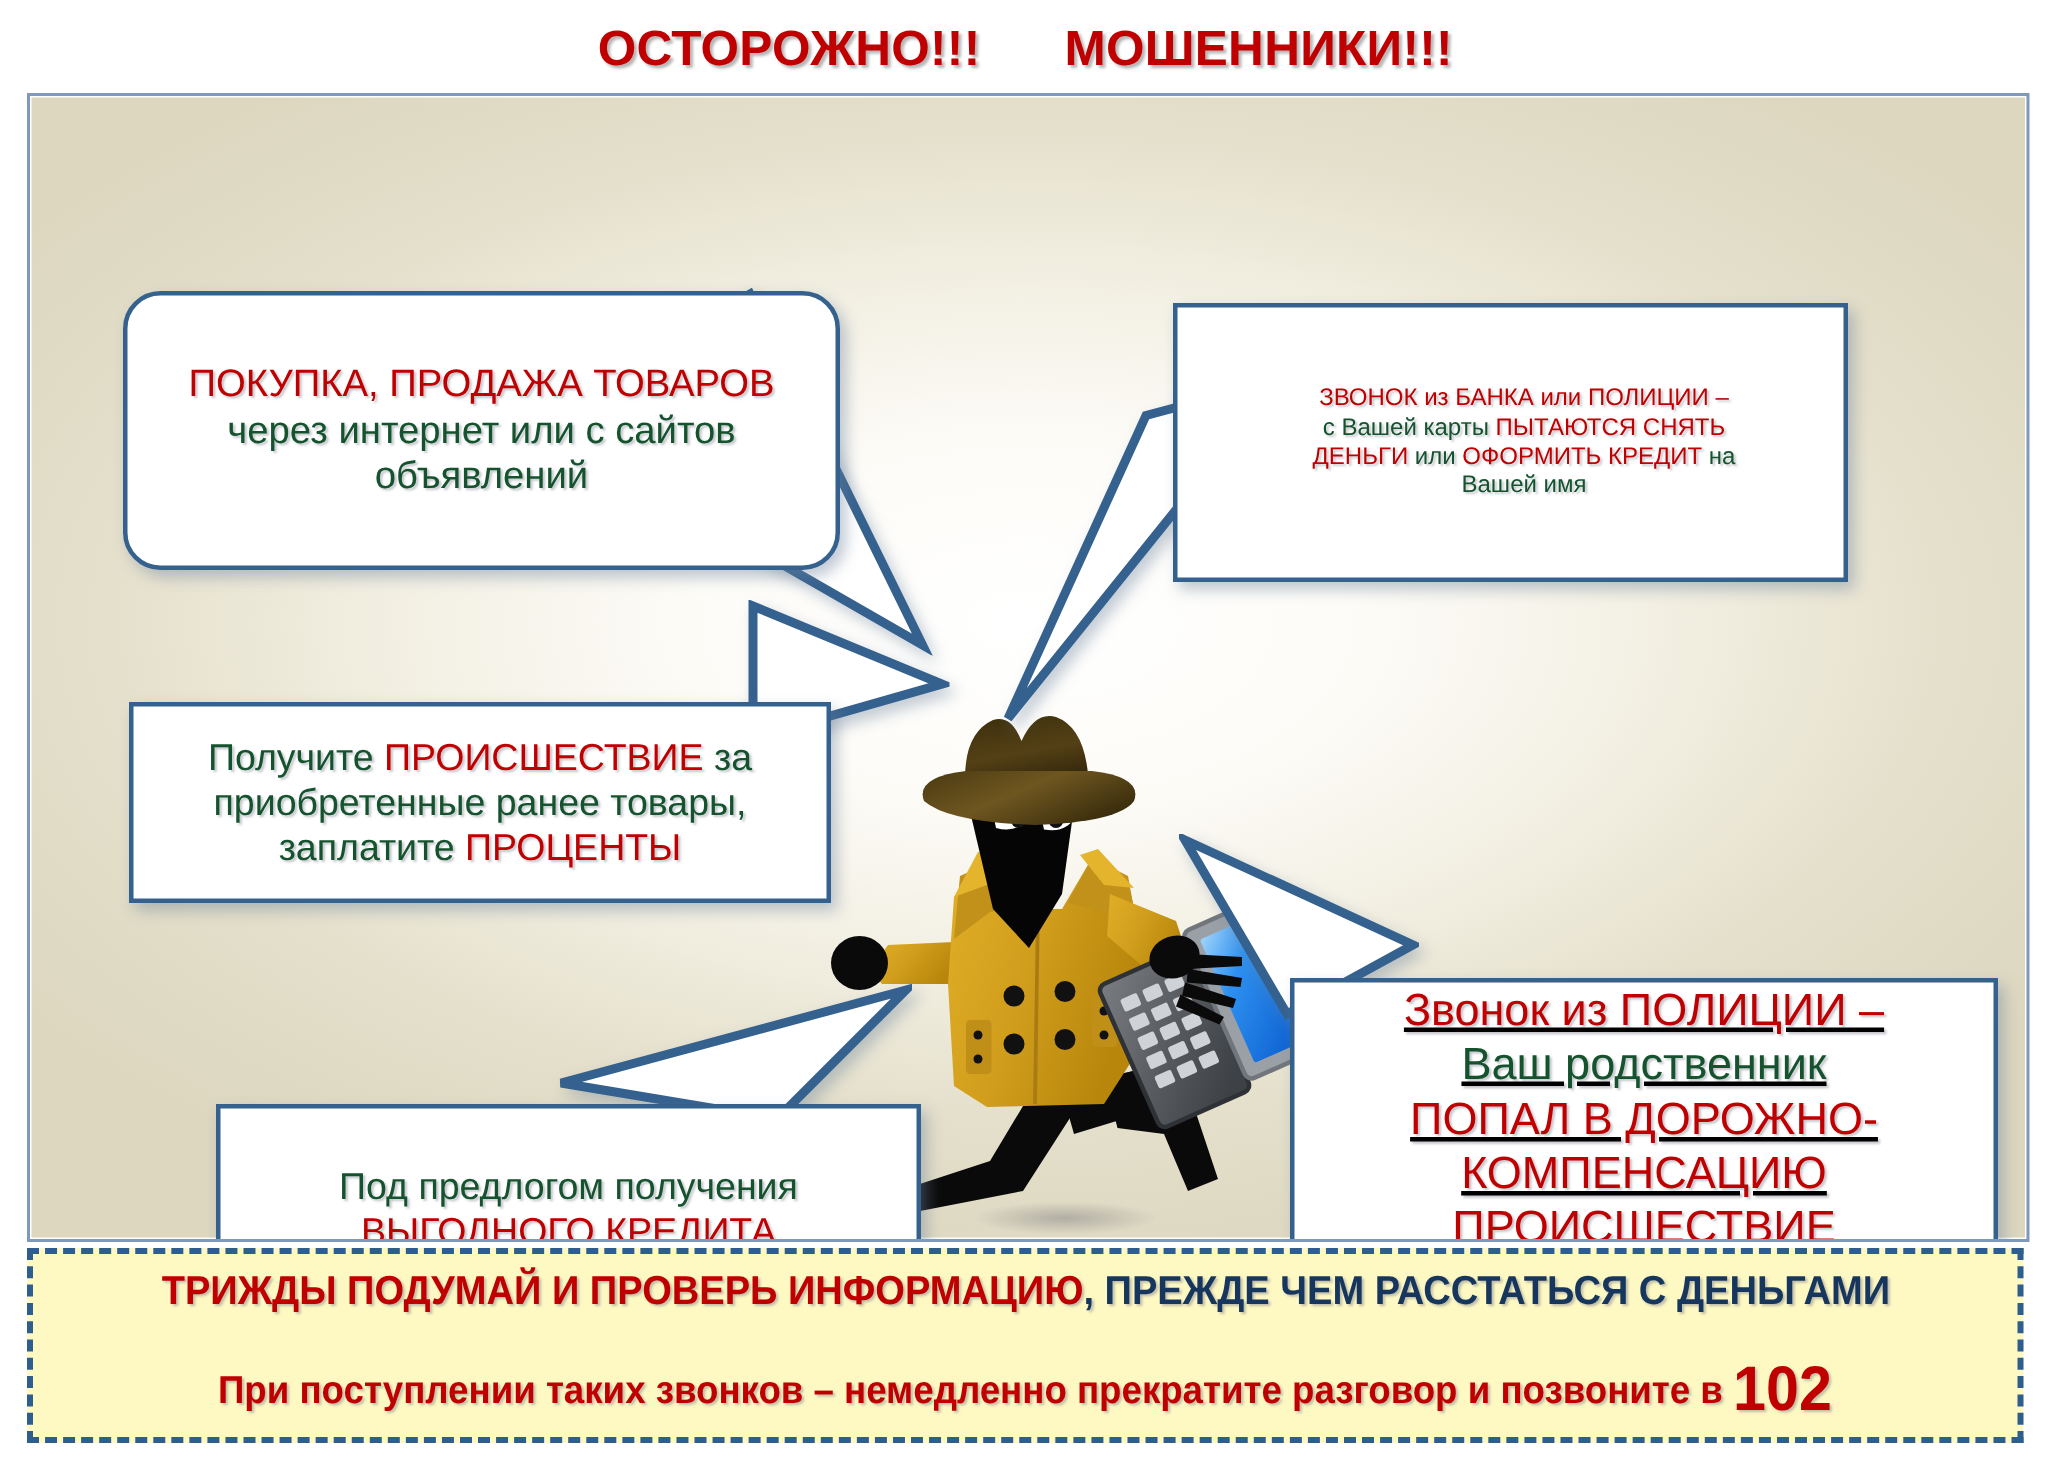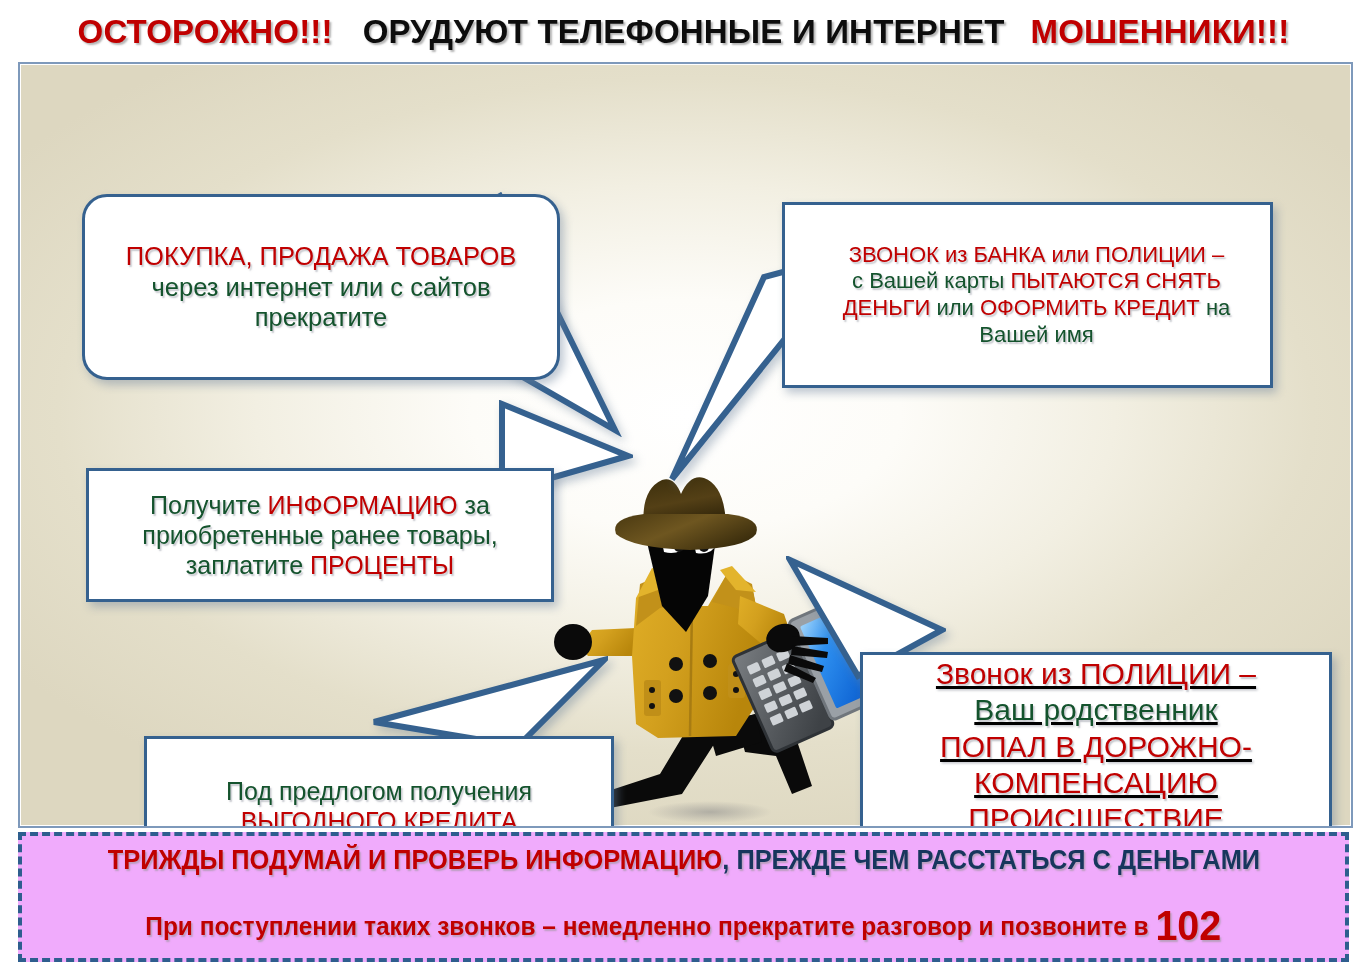--- a/index.html
+++ b/index.html
@@ -54,32 +54,32 @@
   .bubble .b{color:#14532d;}
 
   
   .tail{position:absolute;z-index:5;
         filter:drop-shadow(4px 5px 5px rgba(110,130,155,.42));}
   .tail polygon{fill:#ffffff;stroke:#35618f;stroke-width:6;stroke-linejoin:miter;}
 
   
   #b1{left:62px;  top:130px; width:478px; height:186px; font-size:25.5px;border-radius:25px;}
   #b1 .ln:first-child{font-size:25.5px;}
-  #b2{left:762px; top:138px; width:491px; height:186px; font-size:22px;padding-left:18px;}
+  #b2{left:762px; top:138px; width:450px; height:186px; font-size:16px;padding-left:18px;}
   #b3{left:66px;  top:404px; width:468px; height:134px; font-size:25px;}
   #b4{left:82px;  top:672px; width:470px; height:140px; font-size:25px;margin-left:42px;}
   #b5{left:840px; top:588px; width:472px; height:226px; font-size:30px;text-decoration:underline;}
 
   
   .man{position:absolute;left:520px;top:392px;width:350px;height:380px;z-index:4;}
 
   
   .banner{
     position:absolute;left:18px;top:832px;width:1331px;height:130px;
-    border:4px dashed #2E5E8E;background:#f0abfc;box-sizing:border-box;
+    border:4px dashed #2E5E8E;background:#fef9c3;box-sizing:border-box;
     display:flex;flex-direction:column;align-items:center;justify-content:center;
   }
   .banner .bl{
     white-space:nowrap;font-weight:bold;
     transform:scaleX(.94);
     text-shadow:1.6px 1.6px 1.8px rgba(150,150,150,.6);
   }
   .banner .bl1{font-size:27px;margin-bottom:26px;}
   .banner .bl2{font-size:26px;}
   .banner .rr{color:#C00000;}
@@ -87,21 +87,20 @@
   .banner .big102{font-size:42px;color:#C00000;vertical-align:-5px;}
 </style>
 </head>
 <body>
 
 <div class="poster">
 
   <div class="title-bar">
     <span class="t-red">ОСТОРОЖНО!!!</span>
     <span class="gap-a"></span>
-    <span class="t-black">ОРУДУЮТ ТЕЛЕФОННЫЕ И ИНТЕРНЕТ</span>
     <span class="gap-b"></span>
     <span class="t-red">МОШЕННИКИ!!!</span>
   </div>
 
   <div class="panel">
 
     <svg class="tail" style="left:330px;top:128px;width:290px;height:245px;" viewBox="0 0 290 245">
       <polygon points="4,88 150,4 265,238"></polygon>
     </svg>
 
@@ -229,32 +228,32 @@
           <path d="M252 190 L288 196 L287 202 L251 199 Z"></path>
           <path d="M250 199 L284 210 L282 216 L248 208 Z"></path>
           <path d="M247 207 L276 222 L273 227 L244 215 Z"></path>
         </g>
       </svg>
     </div>
 
     <div class="bubble" id="b1">
       <span class="ln"><span class="r">ПОКУПКА, ПРОДАЖА ТОВАРОВ</span></span>
       <span class="ln"><span class="b">через интернет или с сайтов</span></span>
-      <span class="ln"><span class="b">прекратите</span></span>
+      <span class="ln"><span class="b">объявлений</span></span>
     </div>
 
     <div class="bubble" id="b2">
       <span class="ln"><span class="r">ЗВОНОК из БАНКА или ПОЛИЦИИ –</span></span>
       <span class="ln"><span class="b">с Вашей карты </span><span class="r">ПЫТАЮТСЯ СНЯТЬ</span></span>
       <span class="ln"><span class="r">ДЕНЬГИ </span><span class="b">или </span><span class="r">ОФОРМИТЬ КРЕДИТ </span><span class="b">на</span></span>
       <span class="ln"><span class="b">Вашей имя</span></span>
     </div>
 
     <div class="bubble" id="b3">
-      <span class="ln"><span class="b">Получите </span><span class="r">ИНФОРМАЦИЮ </span><span class="b">за</span></span>
+      <span class="ln"><span class="b">Получите </span><span class="r">ПРОИСШЕСТВИЕ </span><span class="b">за</span></span>
       <span class="ln"><span class="b">приобретенные ранее товары,</span></span>
       <span class="ln"><span class="b">заплатите </span><span class="r">ПРОЦЕНТЫ</span></span>
     </div>
 
     <div class="bubble" id="b4">
       <span class="ln"><span class="b">Под предлогом получения</span></span>
       <span class="ln"><span class="r">ВЫГОДНОГО КРЕДИТА</span></span>
     </div>
 
     <div class="bubble" id="b5">

